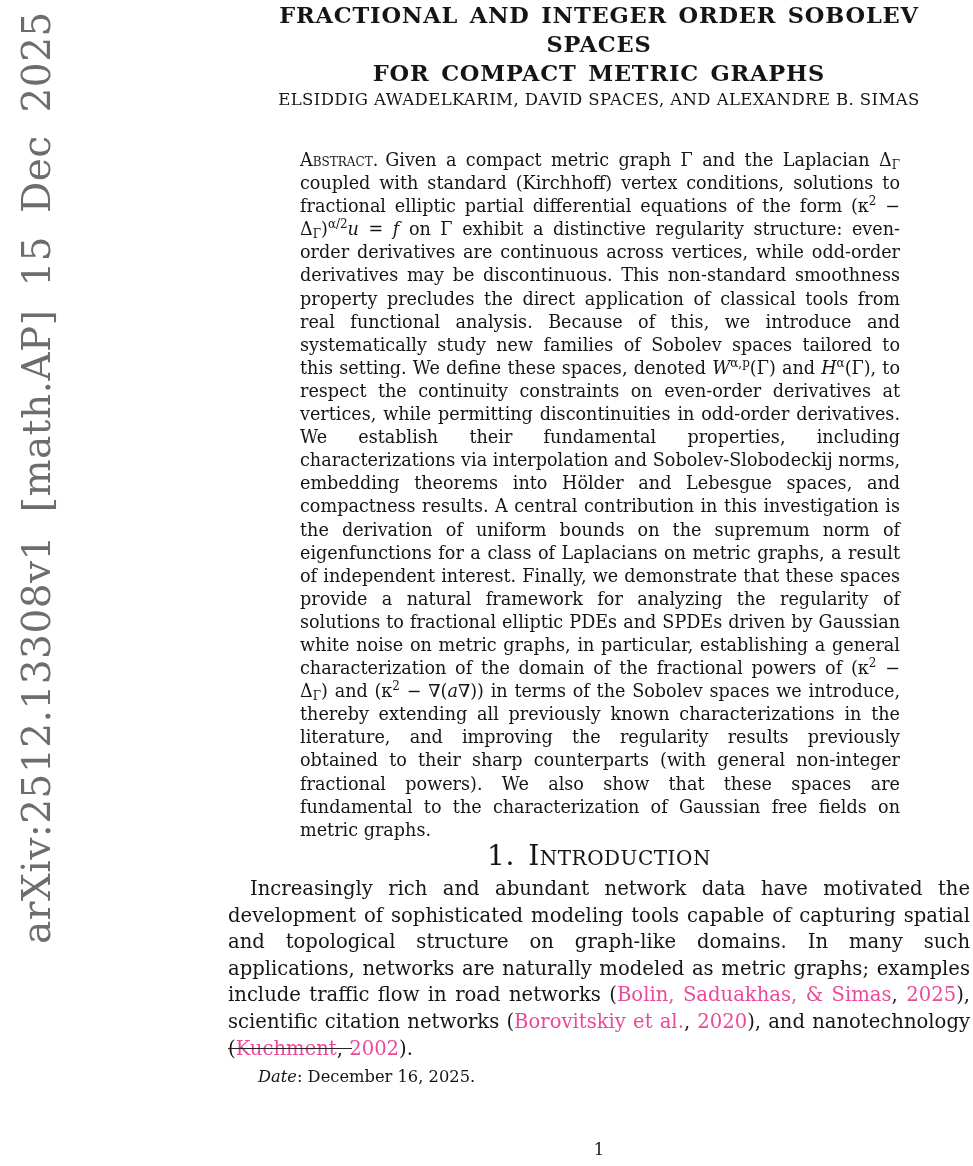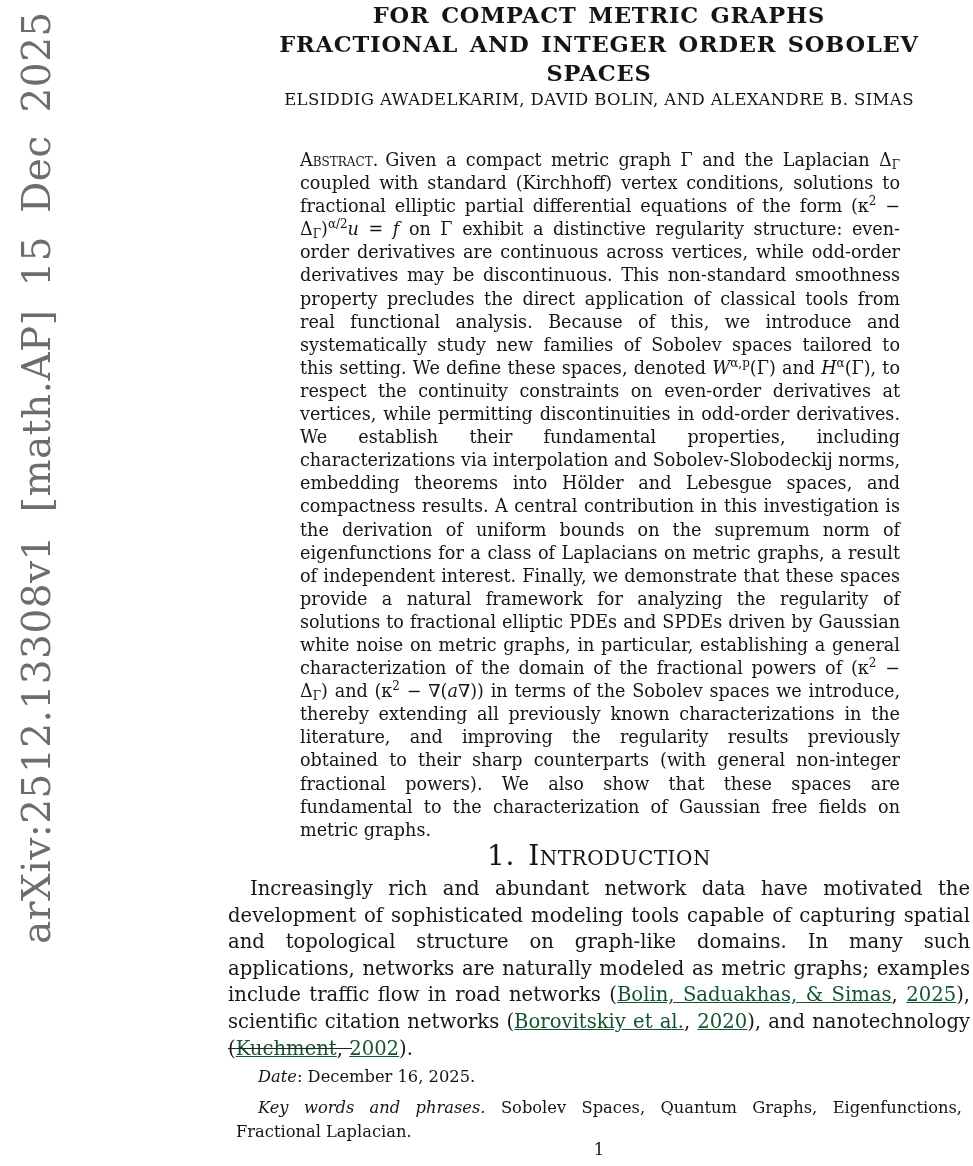--- a/index.html
+++ b/index.html
@@ -60,52 +60,51 @@
   .footnotes {
     position: absolute; left: 0; width: 742px; top: 1057px;
     font-size: 16.3px; line-height: 23.4px; text-align: justify;
   }
   .footnotes p { margin: 8px; text-indent: 22px; }
   .page-number {
     position: absolute; left: 0; width: 742px; top: 1140px;
     text-align: center; font-size: 16.5px;
   }
   .seg-italic { font-style: italic; }
-  .seg-link { color: #14532d; text-decoration: underline; }
+  .seg-link { color: #ec4899; }
   sup, sub { font-size: 0.68em; line-height: 0; }
   sup.seg-sup { vertical-align: 0.55em; }
   sub.seg-sub { vertical-align: -0.25em; }
 </style>
 </head>
 <body>
 
 <div class="page">
 
   <div class="watermark">arXiv:2512.13308v1 [math.AP] 15 Dec 2025</div>
 
   <div class="content">
 
     <div class="title">
+      <div>FRACTIONAL AND INTEGER ORDER SOBOLEV SPACES</div>
       <div>FOR COMPACT METRIC GRAPHS</div>
-      <div>FRACTIONAL AND INTEGER ORDER SOBOLEV SPACES</div>
     </div>
 
-    <div class="authors">ELSIDDIG AWADELKARIM, DAVID BOLIN, AND ALEXANDRE B. SIMAS</div>
+    <div class="authors">ELSIDDIG AWADELKARIM, DAVID SPACES, AND ALEXANDRE B. SIMAS</div>
 
     <div class="abstract">
       <span class="sc abstract-label">Abstract.</span><span><span>Given a compact metric graph Γ and the Laplacian Δ</span><sub class="seg-sub">Γ</sub><span> coupled with standard (Kirchhoff) vertex conditions, solutions to fractional elliptic partial differential equations of the form (κ</span><sup class="seg-sup">2</sup><span> − Δ</span><sub class="seg-sub">Γ</sub><span>)</span><sup class="seg-sup">α/2</sup><span class="seg-italic">u</span><span> = </span><span class="seg-italic">f</span><span> on Γ exhibit a distinctive regularity structure: even-order derivatives are continuous across vertices, while odd-order derivatives may be discontinuous. This non-standard smoothness property precludes the direct application of classical tools from real functional analysis. Because of this, we introduce and systematically study new families of Sobolev spaces tailored to this setting. We define these spaces, denoted </span><span class="seg-italic">W</span><sup class="seg-sup">α,p</sup><span>(Γ) and </span><span class="seg-italic">H</span><sup class="seg-sup">α</sup><span>(Γ), to respect the continuity constraints on even-order derivatives at vertices, while permitting discontinuities in odd-order derivatives. We establish their fundamental properties, including characterizations via interpolation and Sobolev-Slobodeckij norms, embedding theorems into Hölder and Lebesgue spaces, and compactness results. A central contribution in this investigation is the derivation of uniform bounds on the supremum norm of eigenfunctions for a class of Laplacians on metric graphs, a result of independent interest. Finally, we demonstrate that these spaces provide a natural framework for analyzing the regularity of solutions to fractional elliptic PDEs and SPDEs driven by Gaussian white noise on metric graphs, in particular, establishing a general characterization of the domain of the fractional powers of (κ</span><sup class="seg-sup">2</sup><span> − Δ</span><sub class="seg-sub">Γ</sub><span>) and (κ</span><sup class="seg-sup">2</sup><span> − ∇(</span><span class="seg-italic">a</span><span>∇)) in terms of the Sobolev spaces we introduce, thereby extending all previously known characterizations in the literature, and improving the regularity results previously obtained to their sharp counterparts (with general non-integer fractional powers). We also show that these spaces are fundamental to the characterization of Gaussian free fields on metric graphs.</span></span>
     </div>
 
     <div class="section-heading">1. Introduction</div>
 
     <div class="intro"><span>Increasingly rich and abundant network data have motivated the development of sophisticated modeling tools capable of capturing spatial and topological structure on graph-like domains. In many such applications, networks are naturally modeled as metric graphs; examples include traffic flow in road networks (</span><span class="seg-link">Bolin, Saduakhas, &amp; Simas</span><span>, </span><span class="seg-link">2025</span><span>), scientific citation networks (</span><span class="seg-link">Borovitskiy et al.</span><span>, </span><span class="seg-link">2020</span><span>), and nanotechnology (</span><span class="seg-link">Kuchment</span><span>, </span><span class="seg-link">2002</span><span>).</span></div>
 
     <div class="footnote-rule"></div>
 
     <div class="footnotes">
       <p><span class="seg-italic">Date</span><span>: December 16, 2025.</span></p>
-      <p><span class="seg-italic">Key words and phrases.</span><span> Sobolev Spaces, Quantum Graphs, Eigenfunctions, Fractional Laplacian.</span></p>
     </div>
 
     <div class="page-number">1</div>
 
   </div>
 </div>
 
 </body></html>

